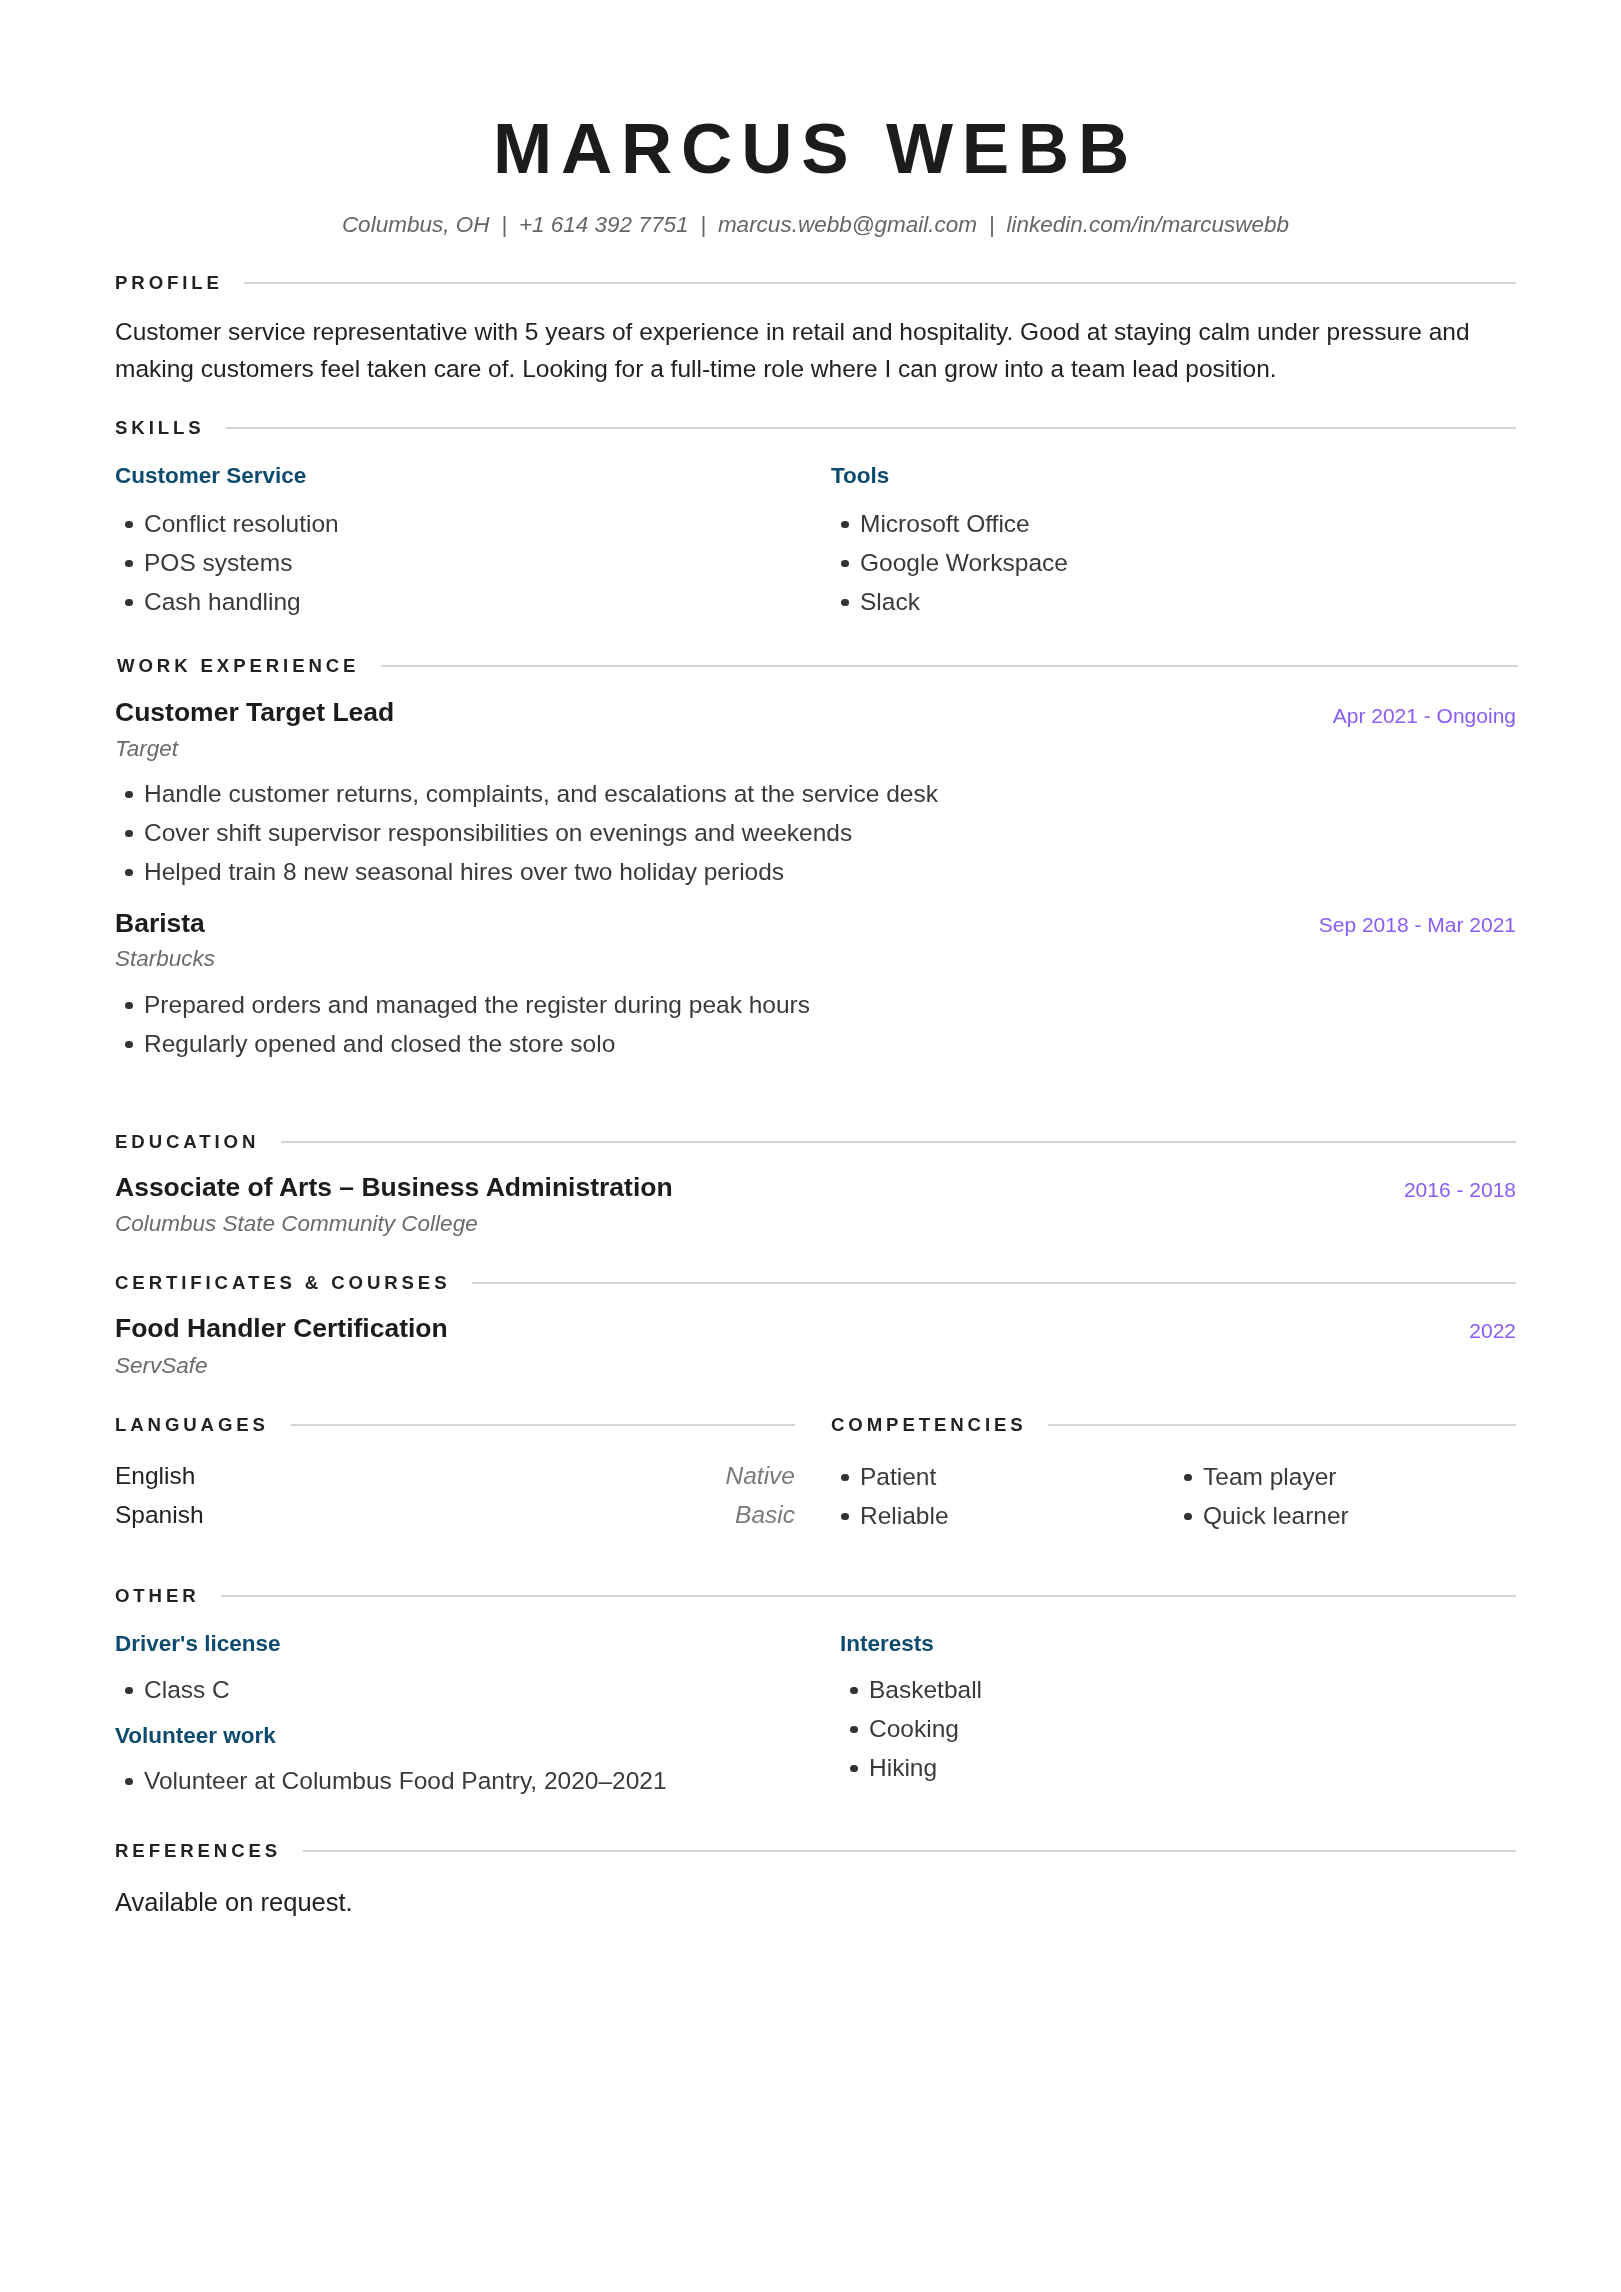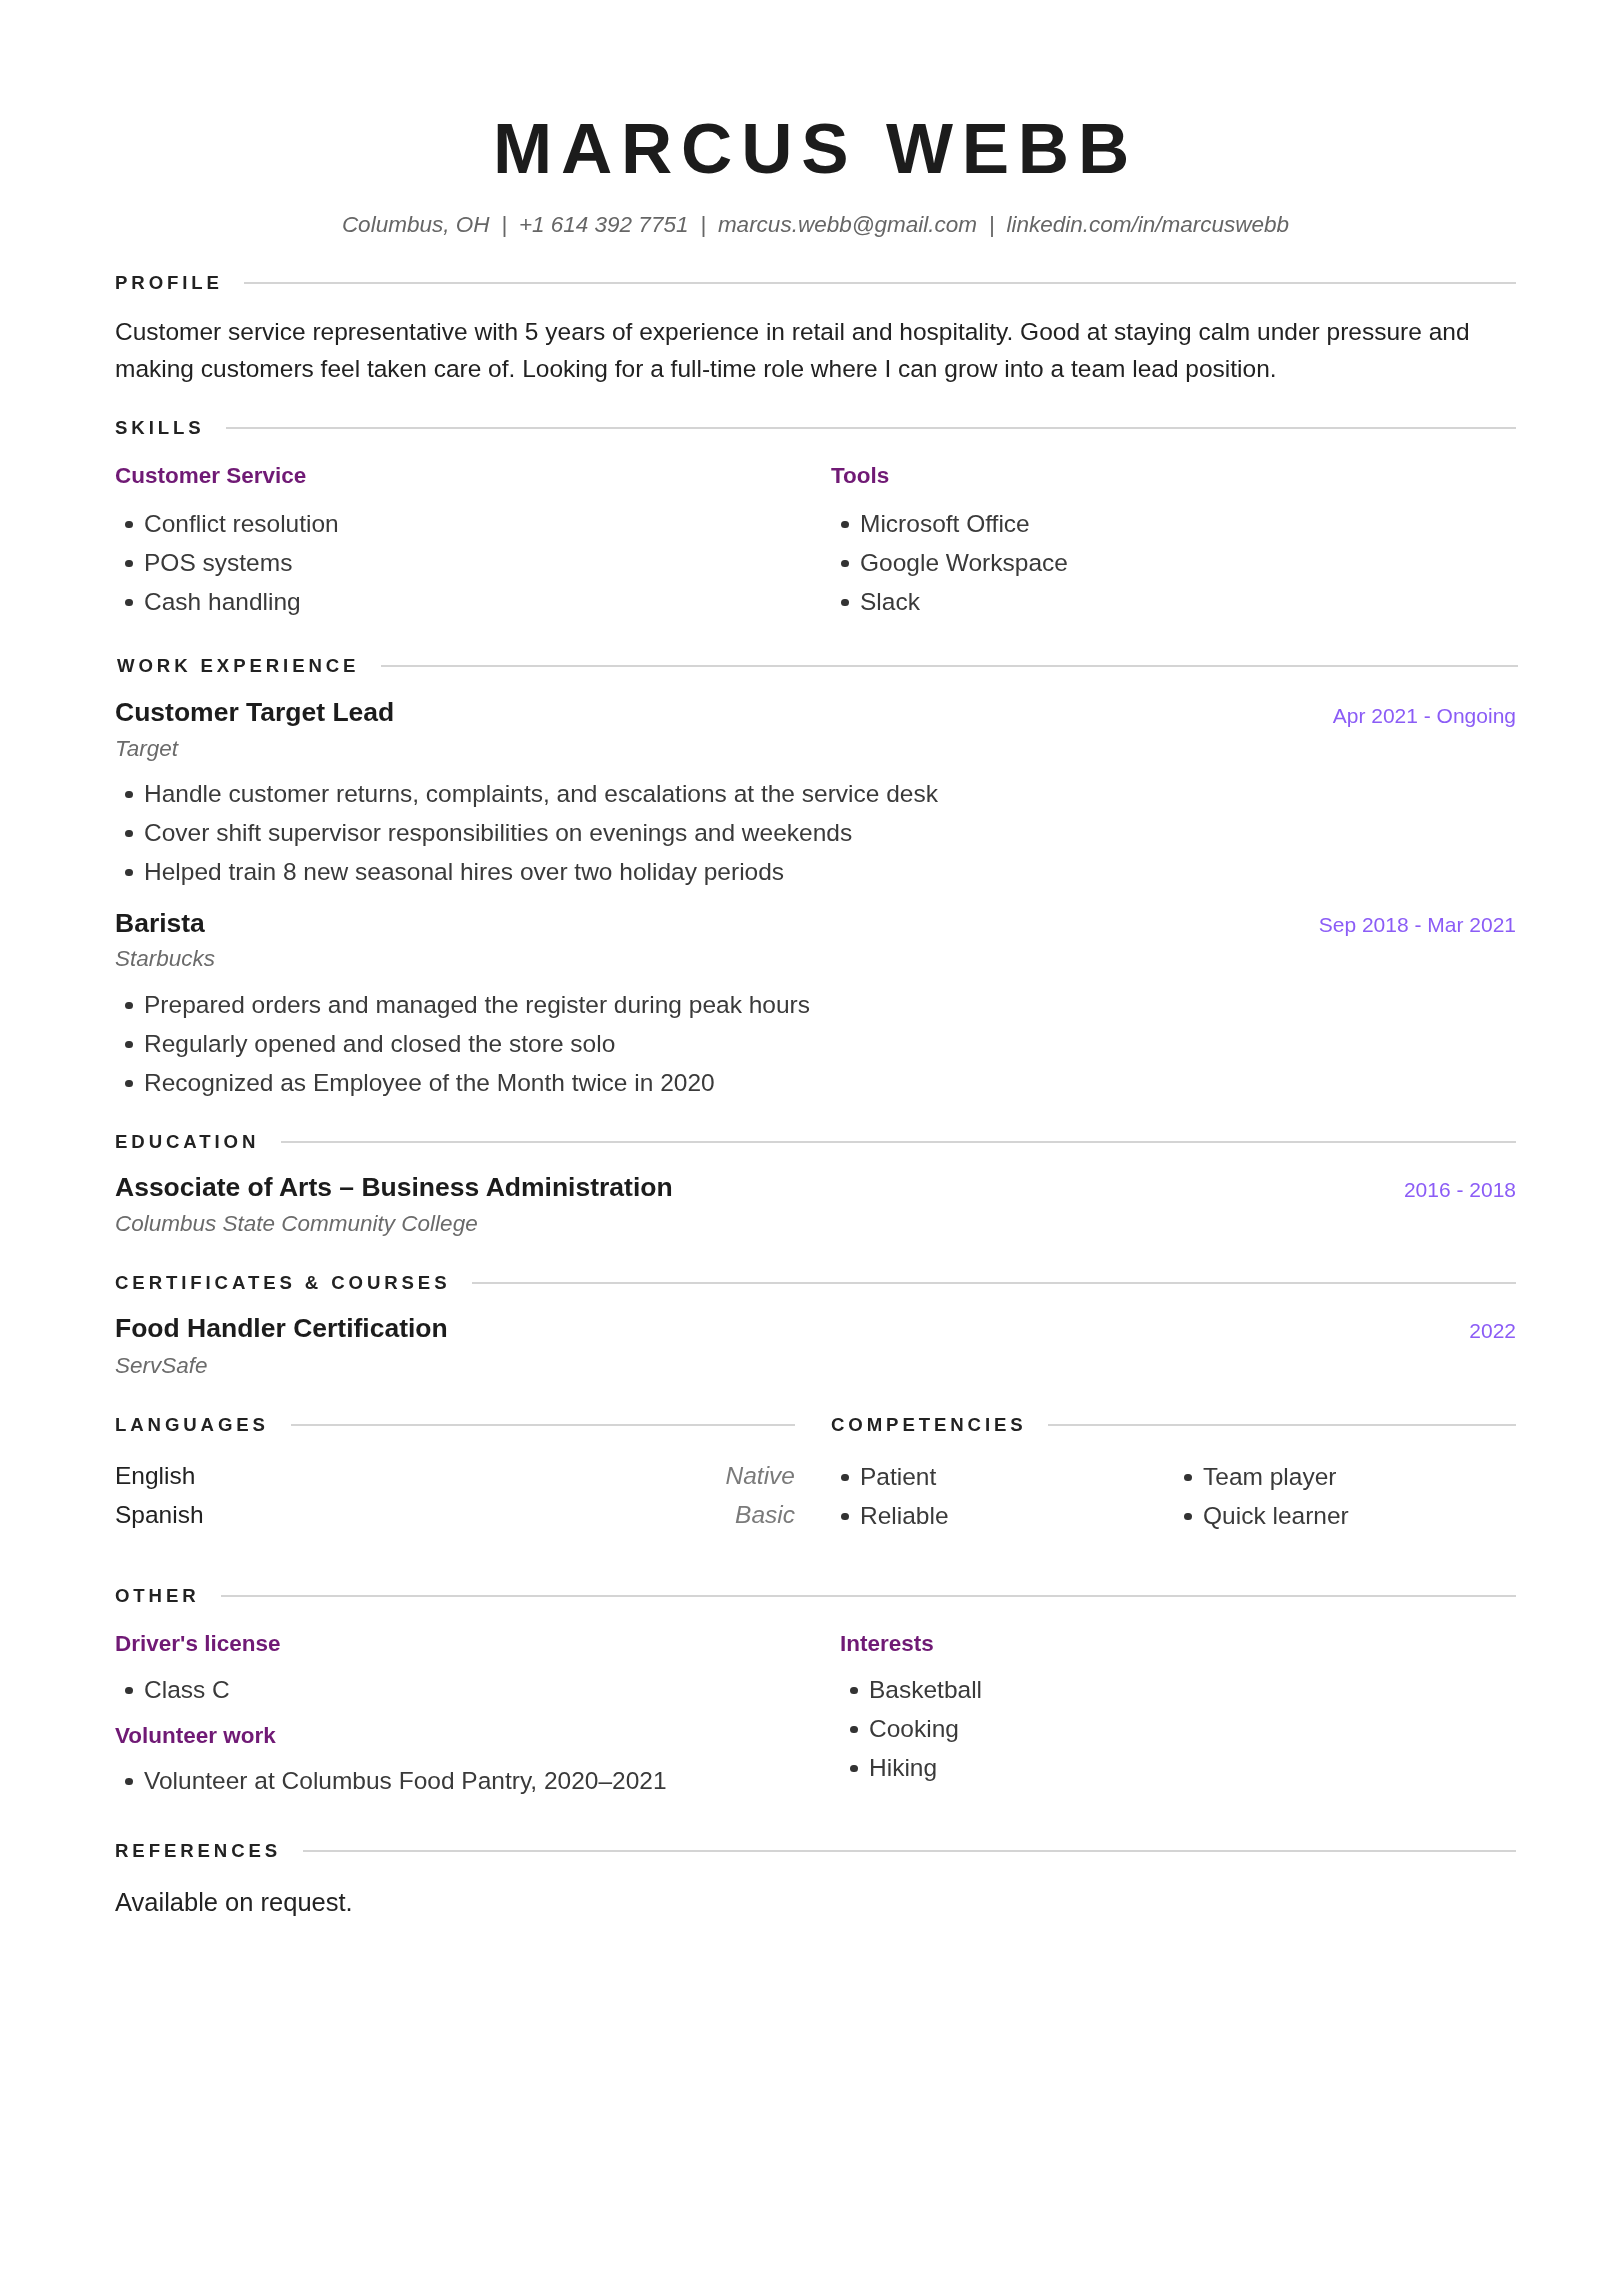--- a/index.html
+++ b/index.html
@@ -15,21 +15,21 @@
   .contact .sep { padding: 0 11.8px; }
 
   .sec-head { position: absolute; display: flex; align-items: center; height: 23.5px; }
   .sec-head .title { font-size: 18.6px; font-weight: 700; letter-spacing: 3.9px; color: #222;
                      white-space: nowrap; }
   .sec-head .rule { flex: 1; height: 2px; background: #d4d4d4; margin-left: 21.6px; }
 
   .para { position: absolute; left: 0; width: 1401px; font-size: 24.5px; line-height: 37px;
           color: #222; }
 
-  .subhead { position: absolute; font-size: 22.5px; font-weight: 700; color: #701a75; }
+  .subhead { position: absolute; font-size: 22.5px; font-weight: 700; color: #0c4a6e; }
   .blist { position: absolute; margin: 0; padding: 0; list-style: none; }
   .blist li { position: relative; padding-left: 29px; font-size: 24.5px; line-height: 39px;
               color: #3a3a3a; height: 39px; white-space: nowrap; }
   .blist li::before { content: ""; position: absolute; left: 9.8px; top: 16.7px; width: 7.8px;
                       height: 7.8px; border-radius: 50%; background: #333; }
 
   .entry-title { position: absolute; left: 0; font-size: 26.5px; font-weight: 700; color: #1c1c1c; }
   .entry-date { position: absolute; right: 0; font-size: 21px; color: #8b5cf6; text-align: right; }
   .entry-sub { position: absolute; left: 0; font-size: 22.5px; font-style: italic; color: #6b6b6b; }
 
@@ -84,21 +84,20 @@
     <li>Cover shift supervisor responsibilities on evenings and weekends</li>
     <li>Helped train 8 new seasonal hires over two holiday periods</li>
   </ul>
 
   <div class="entry-title" style="top:908px;">Barista</div>
   <div class="entry-date" style="top:913px;">Sep 2018 - Mar 2021</div>
   <div class="entry-sub" style="top:946px;">Starbucks</div>
   <ul class="blist" style="top:985px; left:0;">
     <li>Prepared orders and managed the register during peak hours</li>
     <li>Regularly opened and closed the store solo</li>
-    <li>Recognized as Employee of the Month twice in 2020</li>
   </ul>
 
   <div class="sec-head" style="top:1130px; left:0; width:1401px;">
     <span class="title">EDUCATION</span>
     <span class="rule"></span>
   </div>
   <div class="entry-title" style="top:1172px;">Associate of Arts – Business Administration</div>
   <div class="entry-date" style="top:1178px;">2016 - 2018</div>
   <div class="entry-sub" style="top:1211px;">Columbus State Community College</div>
 

